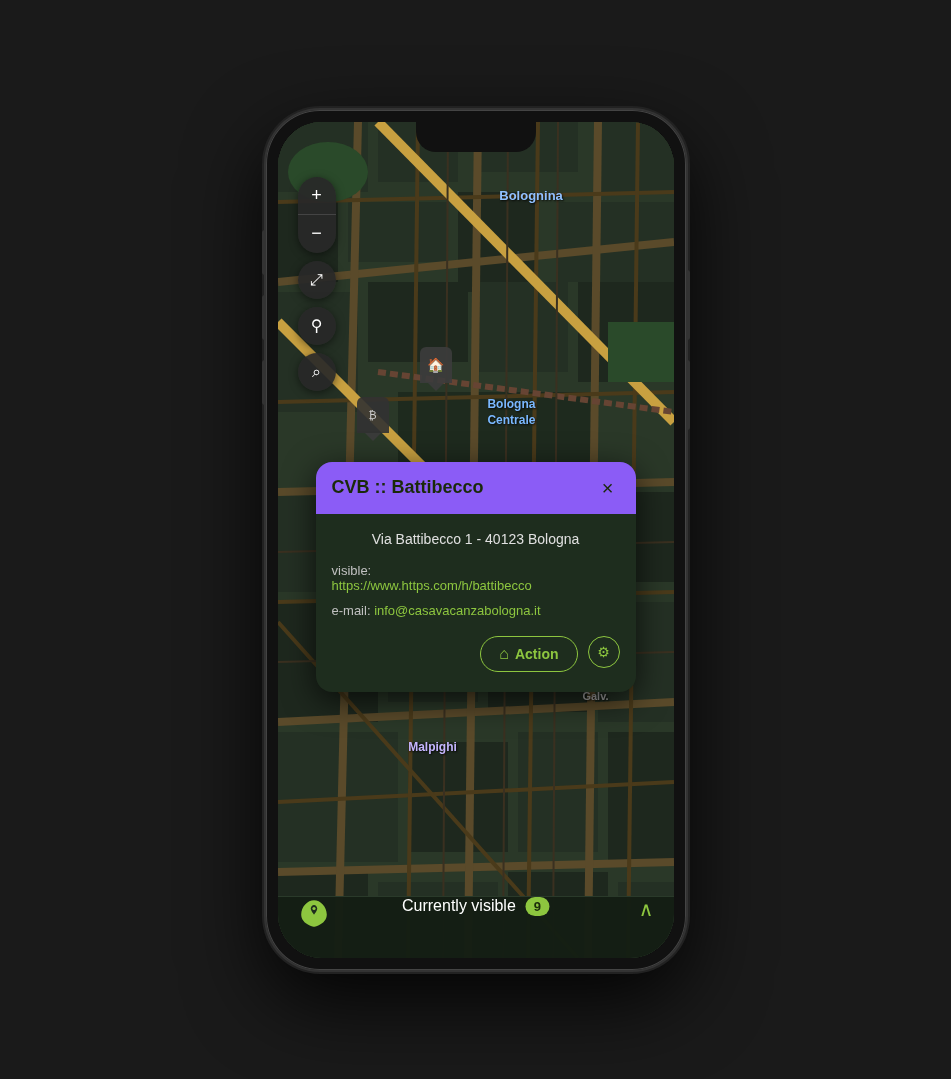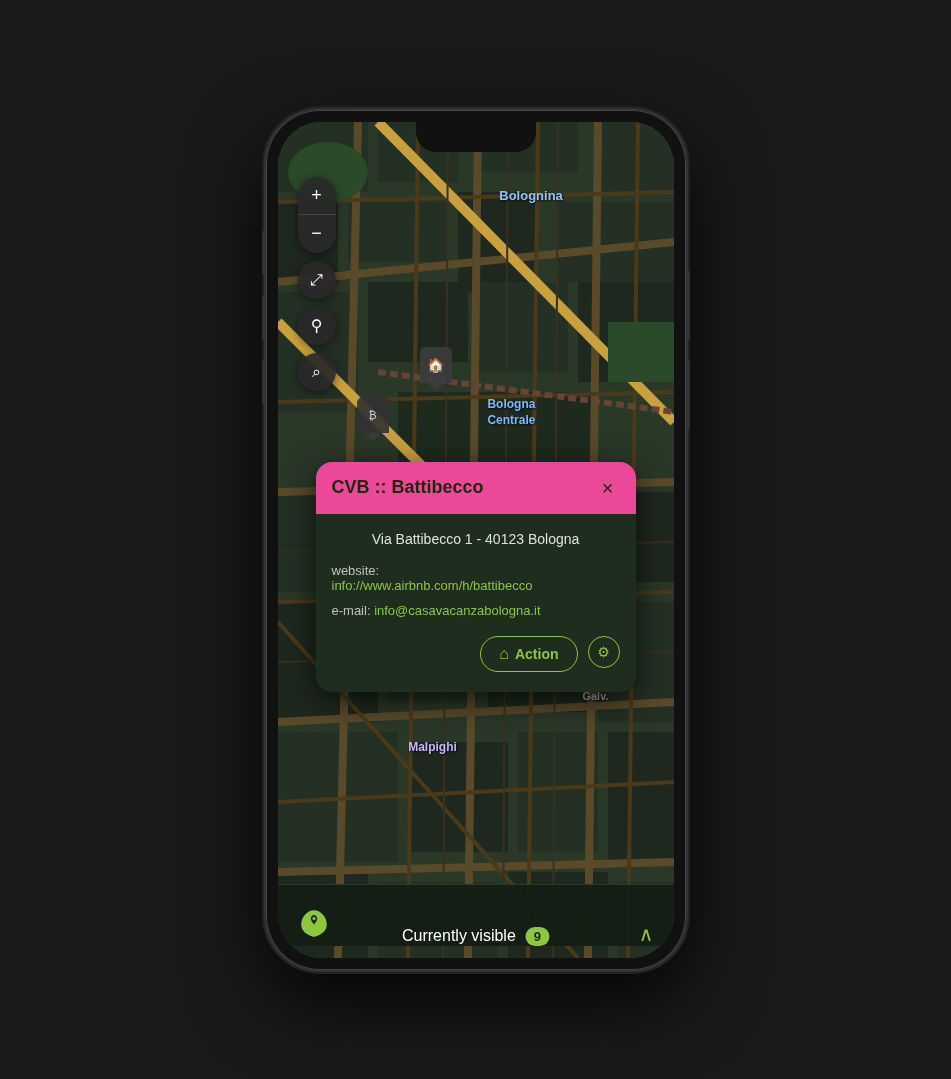--- a/index.html
+++ b/index.html
@@ -142,21 +142,21 @@
       transform: translateX(-50%);
       width: 320px;
       background: #1e2d1e;
       border-radius: 16px;
       overflow: hidden;
       z-index: 20;
       box-shadow: 0 8px 32px rgba(0,0,0,0.7);
     }
 
     .popup-header {
-      background: #ec4899;
+      background: #8b5cf6;
       padding: 14px 16px;
       display: flex;
       align-items: center;
       justify-content: space-between;
     }
 
     .popup-title {
       font-size: 18px;
       font-weight: 700;
       color: #1a2a0a;
@@ -262,27 +262,27 @@
       width: 0;
       height: 0;
       border-left: 8px solid transparent;
       border-right: 8px solid transparent;
       border-top: 8px solid rgba(60,60,60,0.9);
     }
 
     
     .bottom-bar {
       position: absolute;
-      bottom: 12px;
+      bottom: 0;
       left: 0;
       right: 0;
       height: 62px;
       background: rgba(20, 30, 20, 0.97);
       display: flex;
-      align-items: flex-end;
+      align-items: flex-start;
       padding: 0 20px;
       z-index: 30;
       border-top: 1px solid #2a3a2a;
     }
 
     .bottom-logo {
       color: #8dc63f;
       font-size: 26px;
       margin-right: auto;
     }
@@ -457,22 +457,22 @@
     </div>
 
     <div class="popup-card">
       <div class="popup-header">
         <span class="popup-title">CVB :: Battibecco</span>
         <button class="popup-close">×</button>
       </div>
       <div class="popup-body">
         <div class="popup-address">Via Battibecco 1 - 40123 Bologna</div>
         <div class="popup-field">
-          <span class="popup-field-label">website:</span><br>
-          <a class="popup-field-link" href="#">info://www.airbnb.com/h/battibecco</a>
+          <span class="popup-field-label">visible:</span><br>
+          <a class="popup-field-link" href="#">https://www.https.com/h/battibecco</a>
         </div>
         <div class="popup-field">
           <span class="popup-field-label">e-mail:</span>
           <a class="popup-field-link" href="#">info@casavacanzabologna.it</a>
         </div>
         <div class="popup-actions">
           <button class="action-btn">
             <span style="font-size:16px;">⌂</span>
             <span>Action</span>
           </button>

